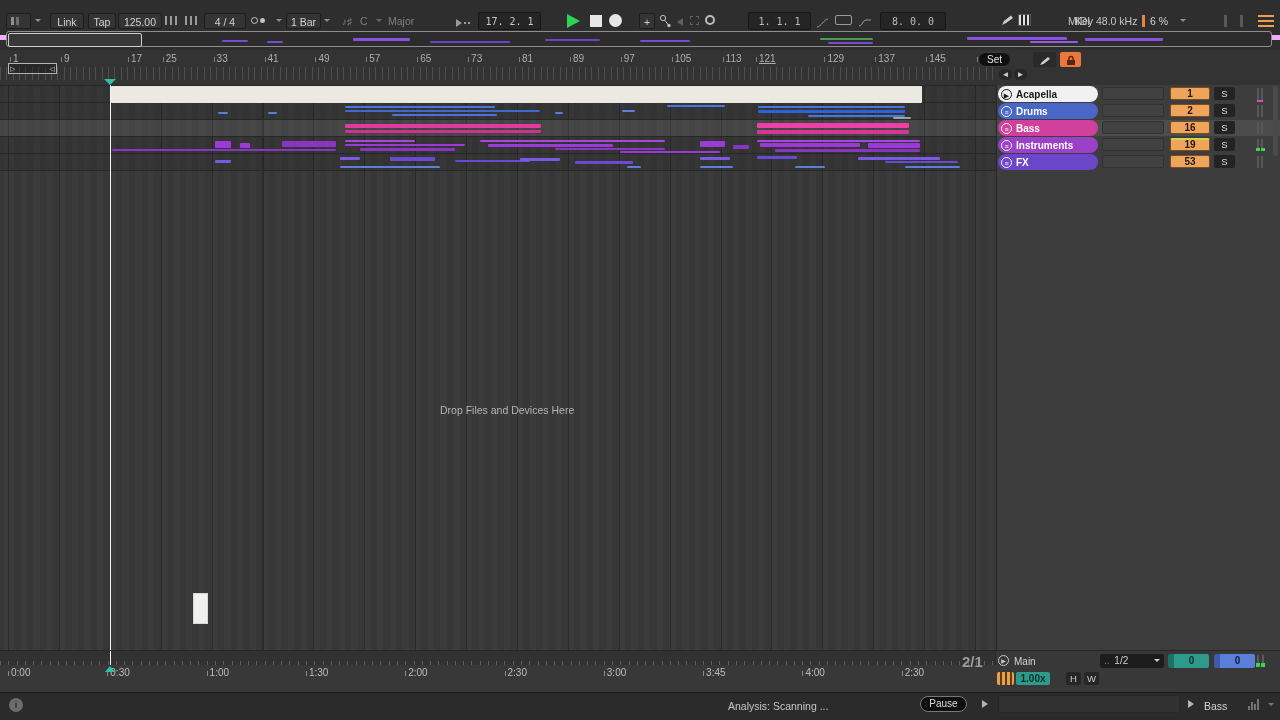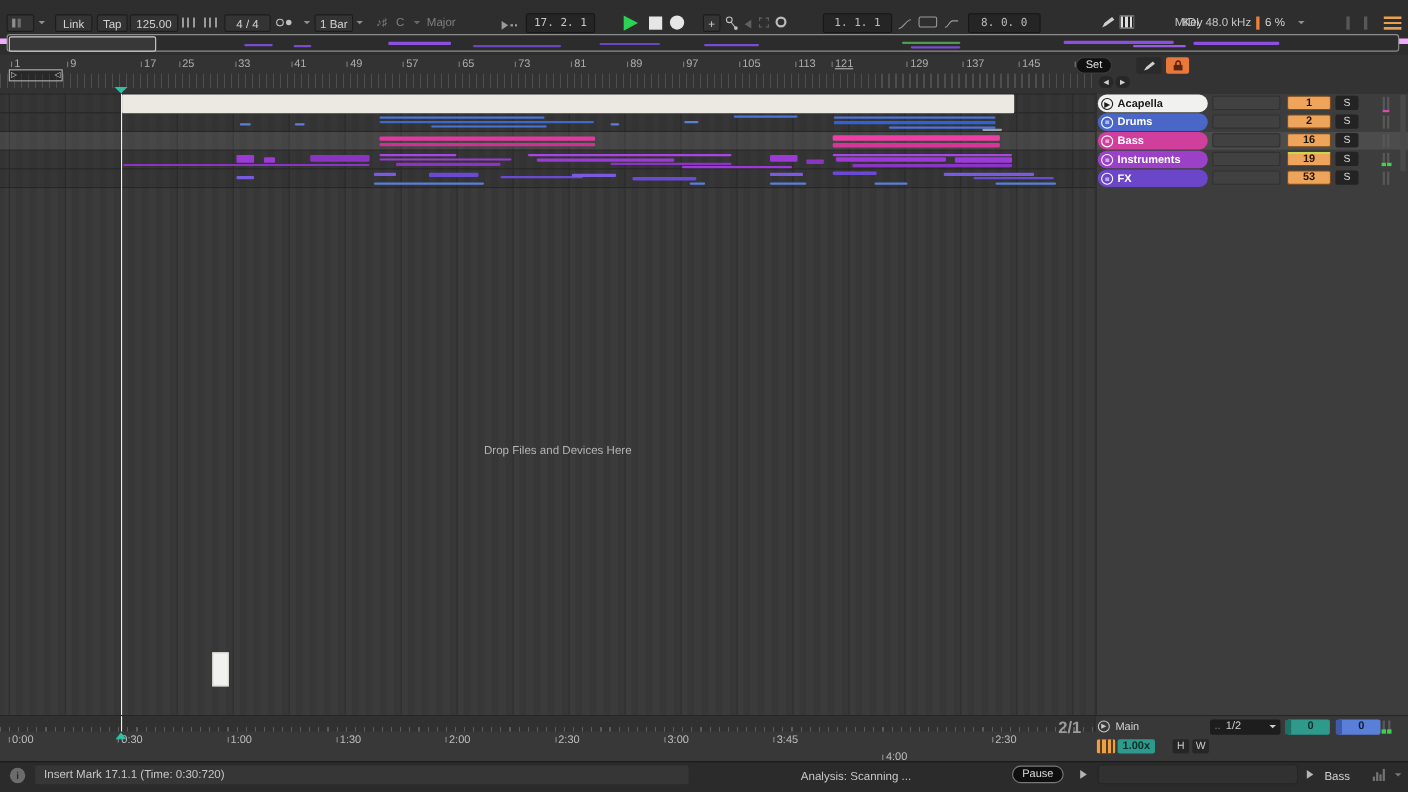--- a/index.html
+++ b/index.html
@@ -356,21 +356,21 @@
     <div class="tcomb"></div>
     <div id="time-labels">
         <div class="time-label" style="left: 8px;">0:00</div>
         <div class="time-label" style="left: 107.3px;">0:30</div>
         <div class="time-label" style="left: 206.6px;">1:00</div>
         <div class="time-label" style="left: 305.9px;">1:30</div>
         <div class="time-label" style="left: 405.2px;">2:00</div>
         <div class="time-label" style="left: 504.5px;">2:30</div>
         <div class="time-label" style="left: 603.8px;">3:00</div>
         <div class="time-label" style="left: 703.1px;">3:45</div>
-        <div class="time-label" style="left: 802.4px; margin-top: 16px;">4:00</div>
+        <div class="time-label" style="left: 802.4px;">4:00</div>
         <div class="time-label" style="left: 901.7px;">2:30</div>
       </div>
     <div class="playhead" style="left:110px;top:0;height:14px;"></div>
     <div class="tri-up" style="left:105px;top:15px;"></div>
 
     <div class="m-big">2/1</div>
     <div class="m-circle">▶</div>
     <div class="m-label" style="left:1014px;">Main</div>
     <div class="m-select">
       <span class="dim">..</span>
@@ -384,21 +384,20 @@
     <div class="abs" style="left:1256px;top:12px;width:4px;height:4px;background:#3ad44a;"></div>
     <div class="abs" style="left:1261px;top:12px;width:4px;height:4px;background:#3ad44a;"></div>
     <div class="kbicon"></div>
     <div class="m-box" style="left:1016px;top:21px;width:34px;height:13px;background:#2d9a8c;color:#0e2e2a;line-height:13px;">1.00x</div>
     <div class="hw" style="left:1066px;">H</div>
     <div class="hw" style="left:1084px;">W</div>
   </div>
 
   <div class="statusbar">
     <div class="info-circle">i</div>
-    <div class="msg-field">Insert Mark 17.1.1 (Time: 0:30:720)</div>
     <div class="abs" style="left:728px;top:7px;">Analysis: Scanning ...</div>
     <div class="pause-pill">Pause</div>
     <div class="ptri" style="left:982px;top:7px;"></div>
     <div class="inset-box"></div>
     <div class="ptri" style="left:1188px;top:7px;"></div>
     <div class="abs" style="left:1204px;top:7px;color:#d2d2d2;">Bass</div>
     <div class="meter-icon">
       <i style="height:4px;"></i>
         <i style="height:8px;"></i>
         <i style="height:6px;"></i>

